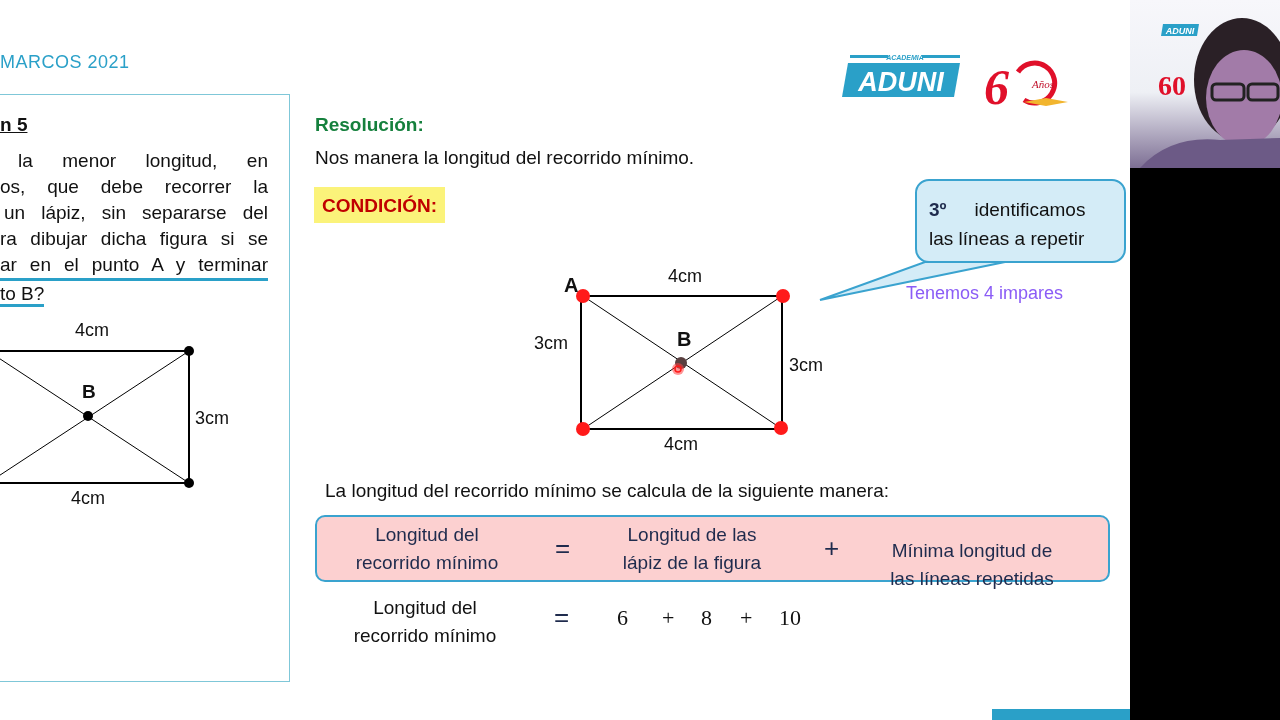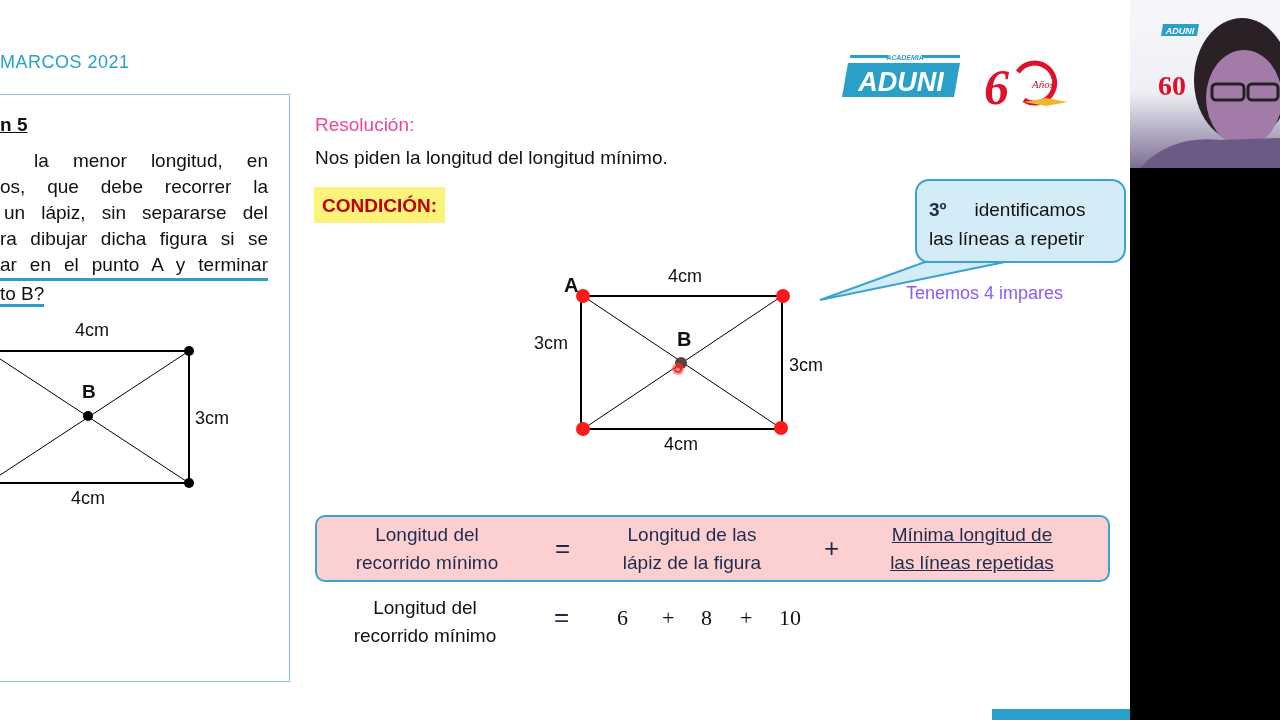--- a/index.html
+++ b/index.html
@@ -6,21 +6,21 @@
   body { width:1280px; height:720px; position:relative; overflow:hidden; background:#ffffff; font-family:"Liberation Sans", sans-serif; color:#111; }
   .abs { position:absolute; }
   .slide { position:absolute; left:0; top:0; width:1130px; height:720px; background:#fff; overflow:hidden; }
   .header-title { left:0; top:52px; font-size:18px; color:#2aa0c8; letter-spacing:0.5px; }
   .problem-box { left:-10px; top:94px; width:300px; height:588px; border:1.5px solid #7fc7d8; border-left:none; box-sizing:border-box; }
   .problem-heading { left:0; top:114px; font-size:19px; font-weight:bold; text-decoration:underline; }
   .problem-text { left:0; top:148px; width:268px; font-size:19px; line-height:26px; text-align:justify; }
   .problem-line { display:block; text-align:justify; text-align-last:justify; white-space:nowrap; }
   .problem-line.last { text-align-last:left; }
   .ul-blue { border-bottom:3px solid #2aa0c8; }
-  .resol { left:315px; top:114px; font-size:19px; font-weight:normal; color:#ec4899; }
+  .resol { left:315px; top:114px; font-size:19px; font-weight:bold; color:#15803d; }
   .piden { left:315px; top:147px; font-size:19px; }
   .cond-badge { left:314px; top:187px; height:36px; padding:0 8px; background:#fbf37a; font-size:19px; font-weight:bold; color:#c00000; line-height:38px; }
   .cond-text { left:463px; top:195px; font-size:19px; }
   .callout { left:915px; top:179px; width:211px; height:84px; background:#d4ecf7; border:2px solid #3aa3cf; border-radius:14px; box-sizing:border-box; padding:14px 12px; font-size:19px; line-height:29px; }
   .callout b { margin-right:28px; color:#1f2b4d; }
   .impares { left:906px; top:283px; font-size:18px; color:#8b5cf6; }
   .formula-intro { left:325px; top:480px; font-size:19px; }
   .formula-box { left:315px; top:515px; width:795px; height:67px; background:#fcd0d0; border:2px solid #3aa3cf; border-radius:10px; box-sizing:border-box; }
   .fcell { position:absolute; text-align:center; font-size:19px; line-height:28px; color:#1f2b4d; }
   .fop { position:absolute; font-size:26px; color:#1f2b4d; }
@@ -52,21 +52,21 @@
       <text x="0" y="50" font-size="50" font-weight="bold" font-style="italic" fill="#e0102a" font-family="Liberation Serif, serif">6</text>
       <path d="M34 18 A20 20 0 1 1 40 46" stroke="#e0102a" stroke-width="5" fill="none"></path>
       <text x="48" y="34" font-size="11" font-style="italic" fill="#c0102a" font-family="Liberation Serif, serif">Años</text>
       <path d="M40 48 L62 44 L84 48 L62 52 Z" fill="#f2b52e"></path>
     </svg>
   </div>
 
   <div class="abs problem-box"></div>
   <div class="abs problem-heading">n 5</div>
   <div class="abs problem-text">
-    <span class="problem-line" style="padding-left:34px;">la menor longitud, en</span>
+    <span class="problem-line" style="padding-left:18px;">la menor longitud, en</span>
     <span class="problem-line">os, que debe recorrer la</span>
     <span class="problem-line" style="padding-left:4px;">un lápiz, sin separarse del</span>
     <span class="problem-line">ra dibujar dicha figura si se</span>
     <span class="problem-line ul-blue">ar en el punto A y terminar</span>
     <span class="problem-line last"><span class="ul-blue">to B?</span></span>
   </div>
 
   <div class="abs" style="left:0;top:315px;width:260px;height:200px;">
     <svg width="260" height="200" viewBox="0 0 260 200">
       <line x1="-12" y1="36" x2="189" y2="36" stroke="#000" stroke-width="2"></line>
@@ -78,21 +78,21 @@
       <circle cx="189" cy="168" r="5" fill="#000"></circle>
       <circle cx="88" cy="101" r="5" fill="#000"></circle>
     </svg>
   </div>
   <div class="abs" style="left:75px;top:320px;font-size:18px;">4cm</div>
   <div class="abs" style="left:82px;top:381px;font-size:19px;font-weight:bold;">B</div>
   <div class="abs" style="left:195px;top:408px;font-size:18px;">3cm</div>
   <div class="abs" style="left:71px;top:488px;font-size:18px;">4cm</div>
 
   <div class="abs resol">Resolución:</div>
-  <div class="abs piden">Nos piden la longitud del longitud mínimo.</div>
+  <div class="abs piden">Nos manera la longitud del recorrido mínimo.</div>
   <div class="abs cond-badge">CONDICIÓN:</div>
 
   <svg class="abs" style="left:815px;top:250px;" width="200" height="60" viewBox="0 0 200 60">
     <polygon points="5,50 110,12 190,12" fill="#d4ecf7" stroke="#3aa3cf" stroke-width="2"></polygon>
   </svg>
   <div class="abs callout">
     <div><b>3º</b><span>identificamos</span></div>
     <div>las líneas a repetir</div>
   </div>
   <div class="abs impares">Tenemos 4 impares</div>
@@ -114,32 +114,33 @@
       <circle cx="118" cy="89" r="3" fill="none" stroke="#ff1a1a" stroke-width="1.5"></circle>
     </svg>
   </div>
   <div class="abs" style="left:564px;top:274px;font-size:20px;font-weight:bold;">A</div>
   <div class="abs" style="left:677px;top:328px;font-size:20px;font-weight:bold;">B</div>
   <div class="abs" style="left:668px;top:266px;font-size:18px;">4cm</div>
   <div class="abs" style="left:534px;top:333px;font-size:18px;">3cm</div>
   <div class="abs" style="left:789px;top:355px;font-size:18px;">3cm</div>
   <div class="abs" style="left:664px;top:434px;font-size:18px;">4cm</div>
 
+  <div class="abs formula-intro">La longitud del recorrido mínimo se calcula de la siguiente manera:</div>
   <div class="abs formula-box">
     <div class="fcell" style="left:10px;top:4px;width:200px;">
       <div>Longitud del</div>
       <div>recorrido mínimo</div>
     </div>
     <div class="fop" style="left:238px;top:16px;">=</div>
     <div class="fcell" style="left:280px;top:4px;width:190px;">
       <div>Longitud de las</div>
       <div>lápiz de la figura</div>
     </div>
     <div class="fop" style="left:507px;top:16px;">+</div>
-    <div class="fcell" style="left:550px;top:4px;width:210px;text-decoration:underline;">
+    <div class="fcell" style="left:550px;top:20px;width:210px;">
       <div>Mínima longitud de</div>
       <div>las líneas repetidas</div>
     </div>
   </div>
 
   <div class="calc-cell" style="left:325px;top:594px;width:200px;">
     <div>Longitud del</div>
     <div>recorrido mínimo</div>
   </div>
   <div class="fop" style="left:554px;top:602px;">=</div>

